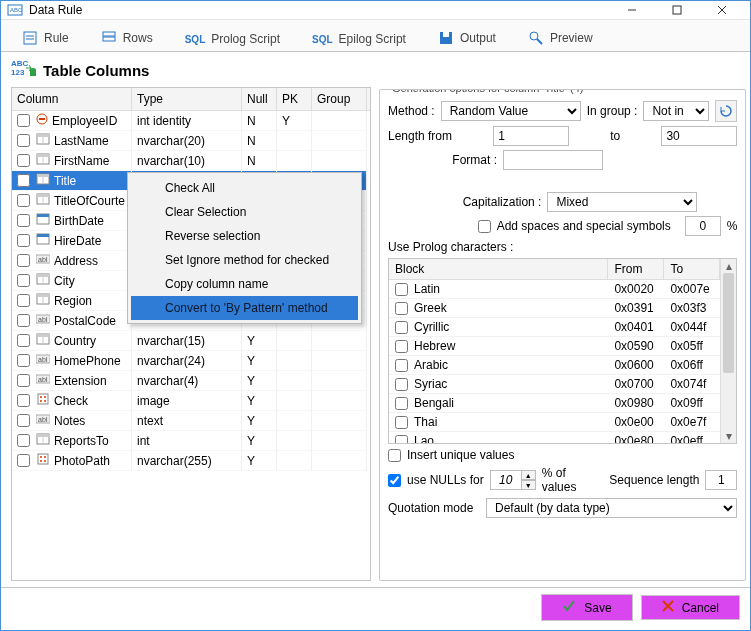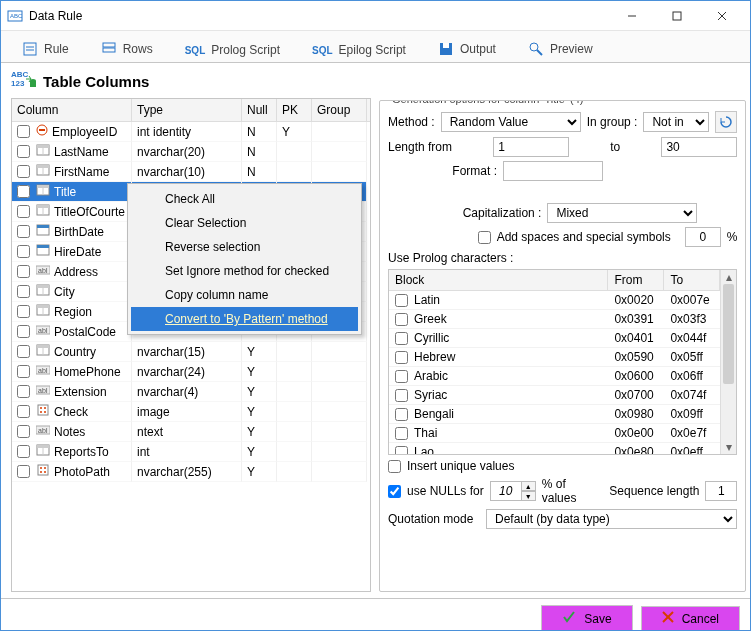--- a/index.html
+++ b/index.html
@@ -8,21 +8,21 @@
     font-family: "Segoe UI", Tahoma, sans-serif;
     font-size: 12px;
     background: #fff;
     color: #000;
     width: 751px;
     height: 631px;
     overflow: hidden;
     border: 1px solid #4a90d9;
   }
   .titlebar {
-    height: 30px;
+    height: 19px;
     display: flex;
     align-items: center;
     padding: 0 6px;
     background: #fff;
     border-bottom: 1px solid #e5e5e5;
   }
   .titlebar .appicon { width: 16px; height: 16px; margin-right: 6px; }
   .titlebar .title { flex: 1; font-size: 12px; }
   .titlebar .winbtn { width: 45px; height: 28px; display:flex; align-items:center; justify-content:center; color:#333; }
 
@@ -73,21 +73,21 @@
   
   .ctxmenu {
     position:absolute; left:115px; top:84px;
     width:235px; background:#f2f2f2;
     border:1px solid #bcbcbc;
     box-shadow: 3px 3px 4px rgba(0,0,0,0.2);
     z-index:50;
     padding:3px;
   }
   .ctxmenu .mi { padding:5px 8px 5px 34px; }
-  .ctxmenu .mi.hl { background:#2e7cd6; color:#fef9c3;text-decoration:underline; }
+  .ctxmenu .mi.hl { background:#2e7cd6; color:#0f172a; }
 
   
   .rpanel { flex:1; display:flex; flex-direction:column; gap:3px; }
   .groupbox { border:1px solid #c6c6c6; border-radius:2px; margin-top:2px; position:relative; padding:6px 8px; flex:1; overflow:hidden; }
   .grouplabel { position:absolute; top:-8px; left:8px; background:#fff; padding:0 4px; font-size:11px; color:#444; }
   .frow { display:flex; align-items:center; gap:6px; margin:4px 0; }
   .frow label { white-space:nowrap; }
   select, input[type=text]{ font:inherit; border:1px solid #bcbcbc; background:#fff; padding:1px 4px; height:20px; }
   .sqbtn { width:22px; height:22px; border:1px solid #c6c6c6; background:#f4f4f4; display:flex; align-items:center; justify-content:center; }
 

